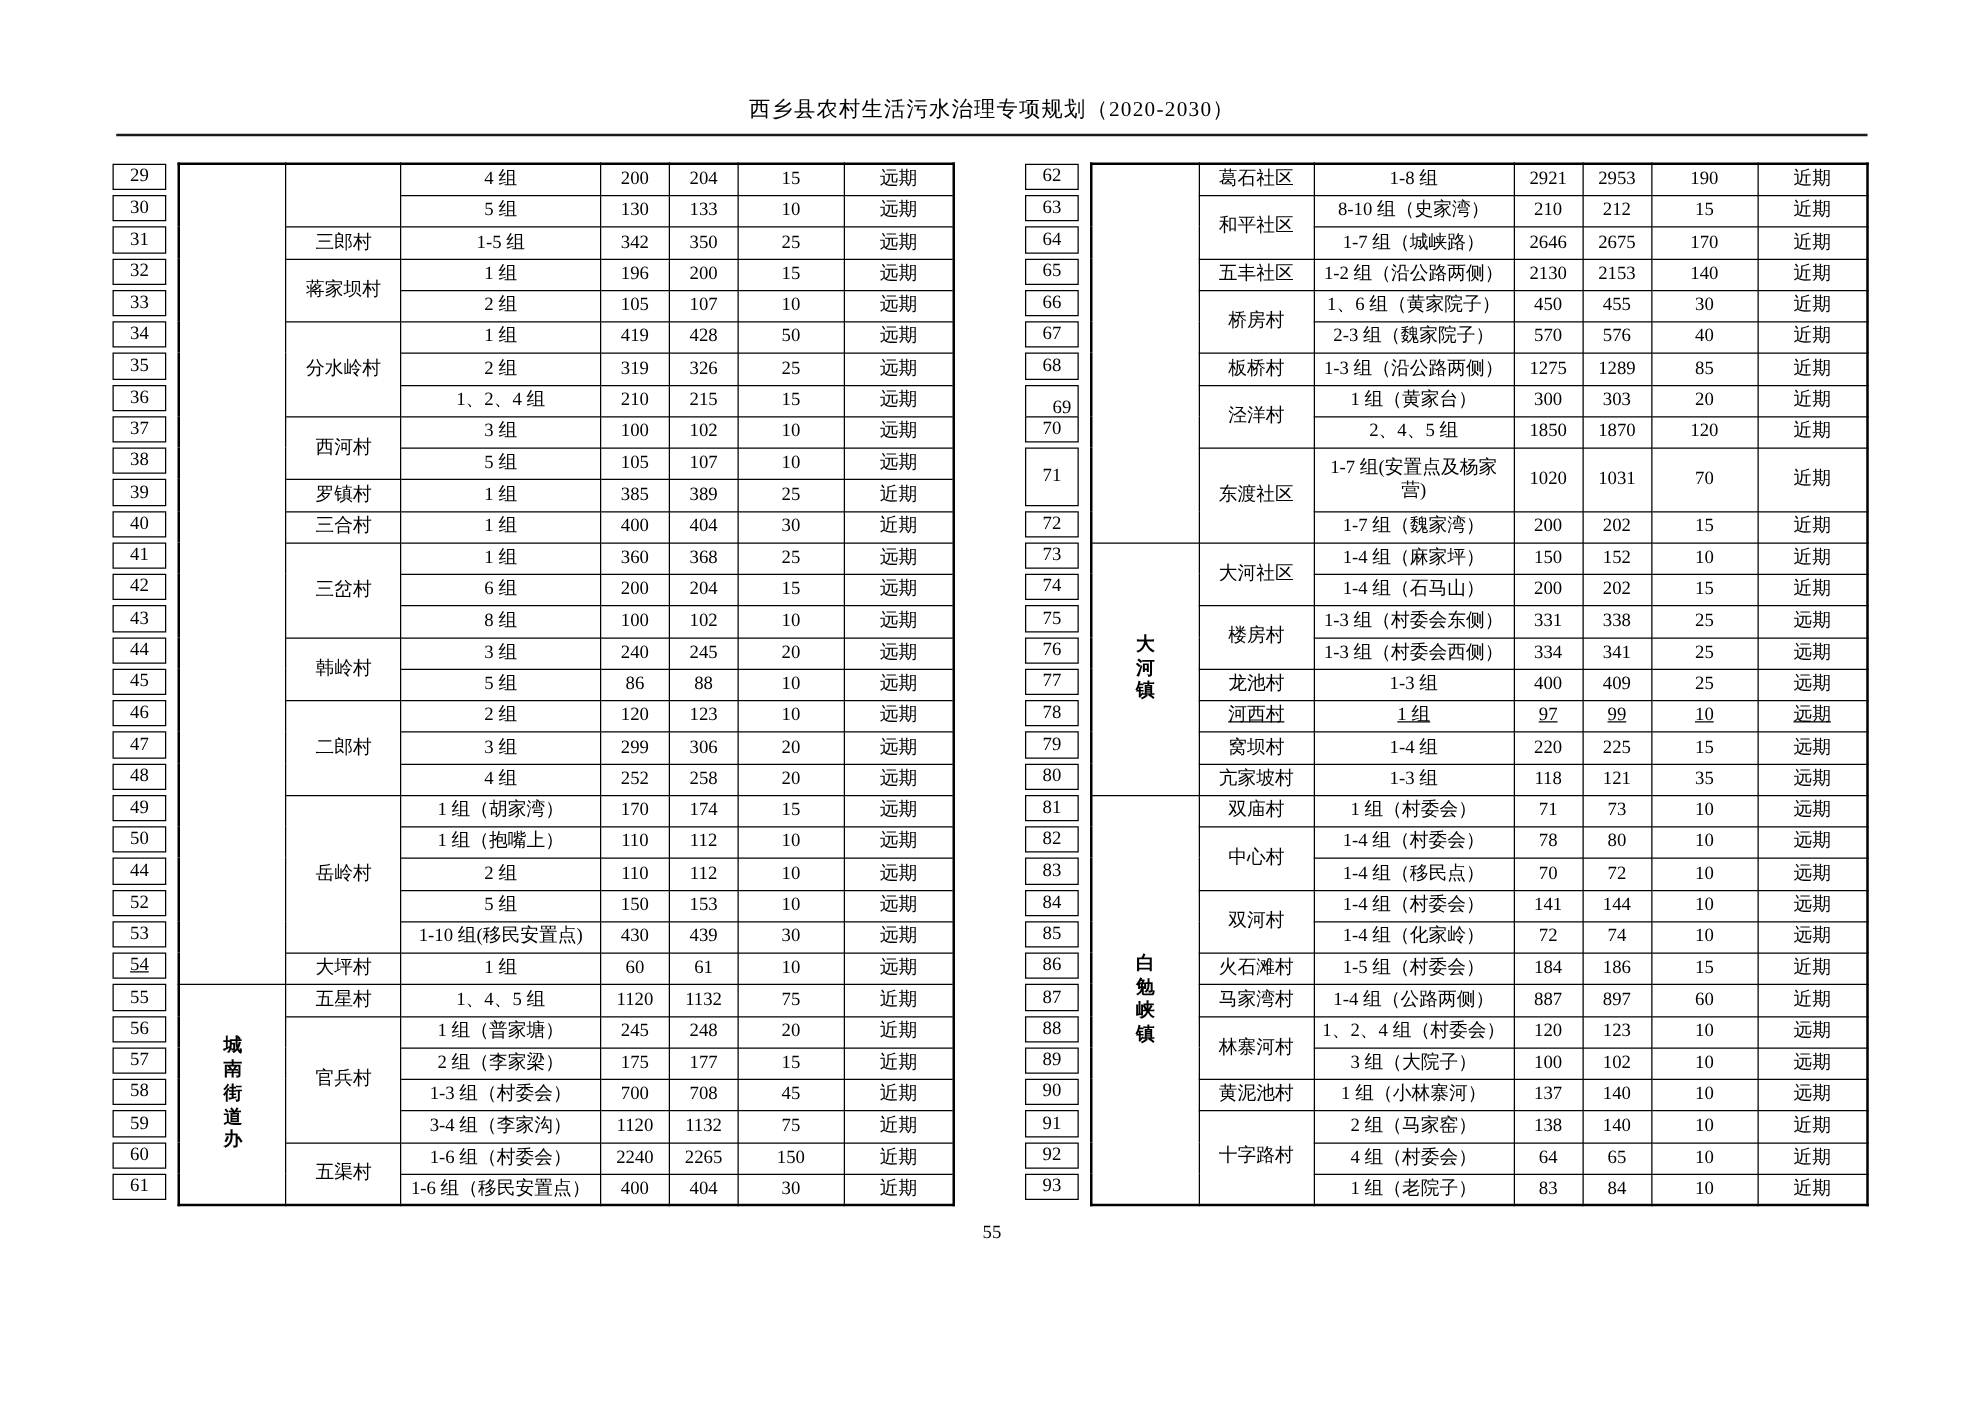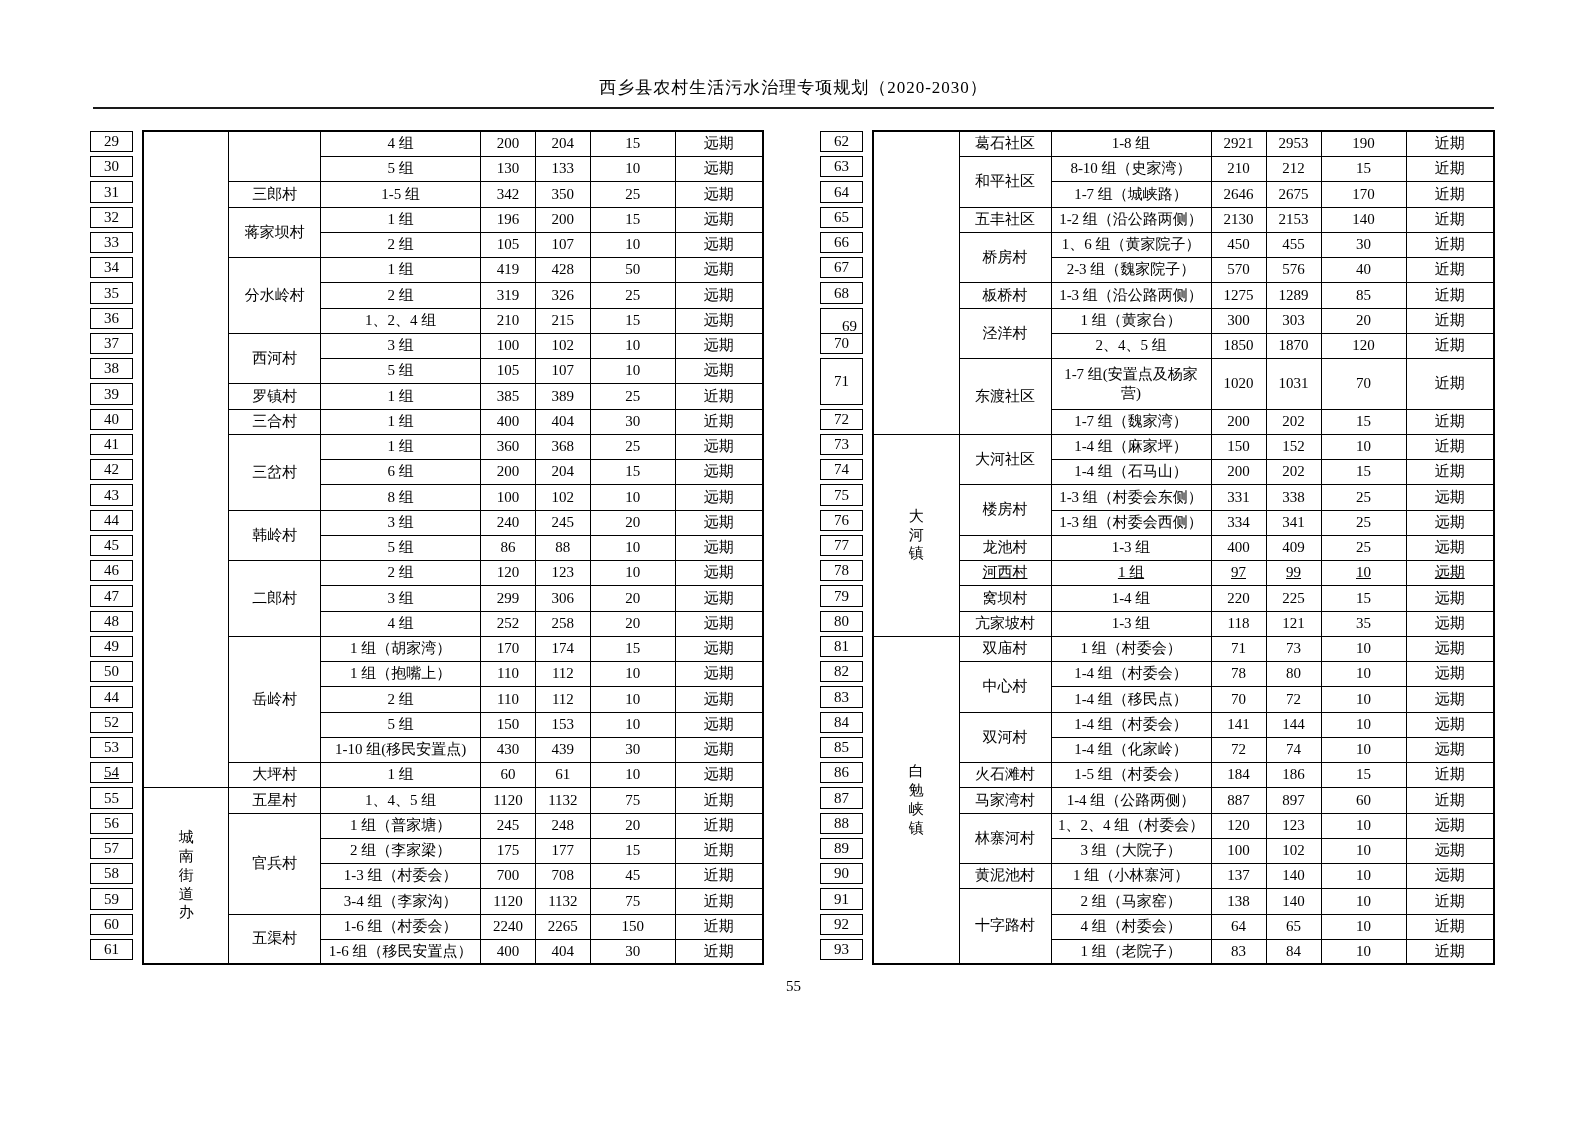--- a/index.html
+++ b/index.html
@@ -31,21 +31,21 @@
   }
   .maintbl{
     position:absolute;left:52px;top:0;
     border-collapse:collapse;table-layout:fixed;
     font-size:15px;
   }
   .maintbl td{
     border:1.5px solid #000;padding:0;text-align:center;vertical-align:middle;
     overflow:hidden;line-height:1.25;
   }
-  .maintbl td.twn{padding:0 29px;}
+  .maintbl td.twn{padding:0 29px;font-weight:bold;}
   .maintbl td.grp{padding:0 6px;}
   .maintbl{border:2px solid #000;}
 </style>
 </head>
 <body>
 
 <div class="doc-header">西乡县农村生活污水治理专项规划（2020-2030）</div>
 <div class="header-rule"></div>
 
 <div class="tbl-wrap left">

